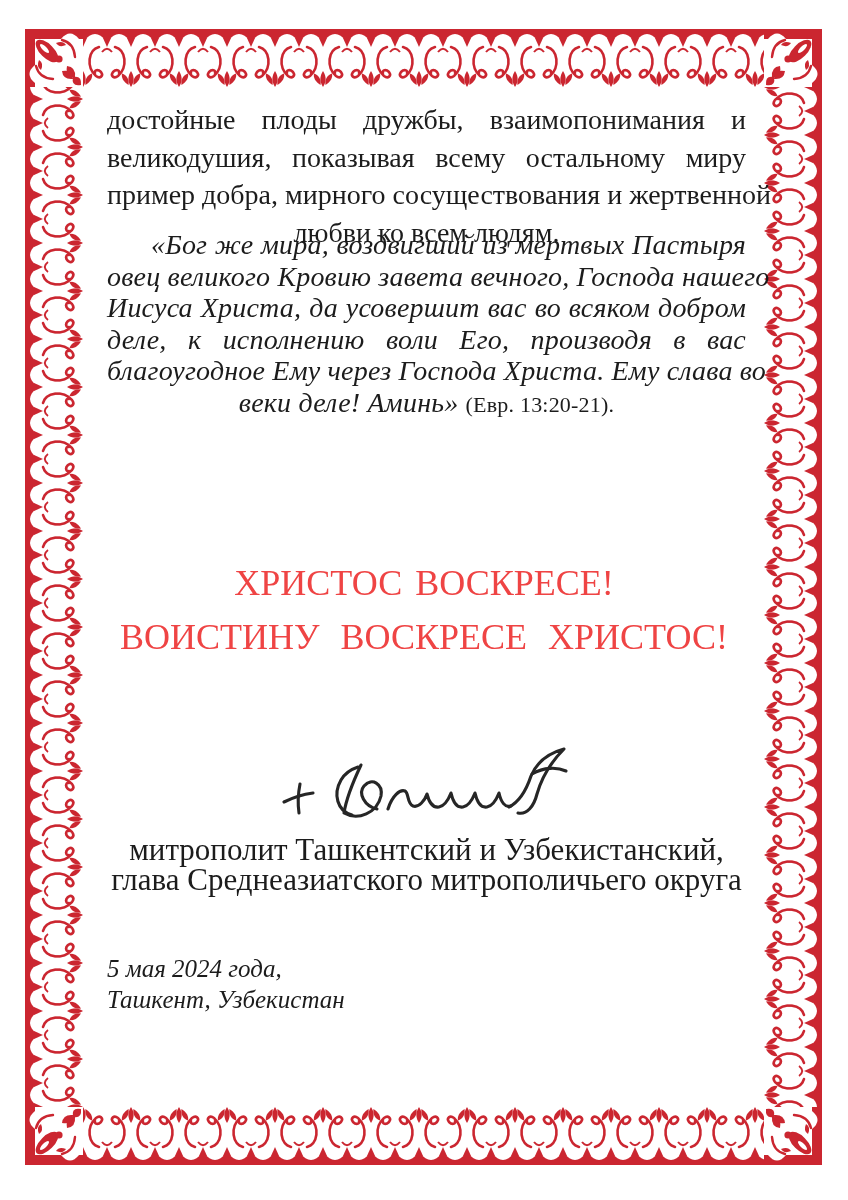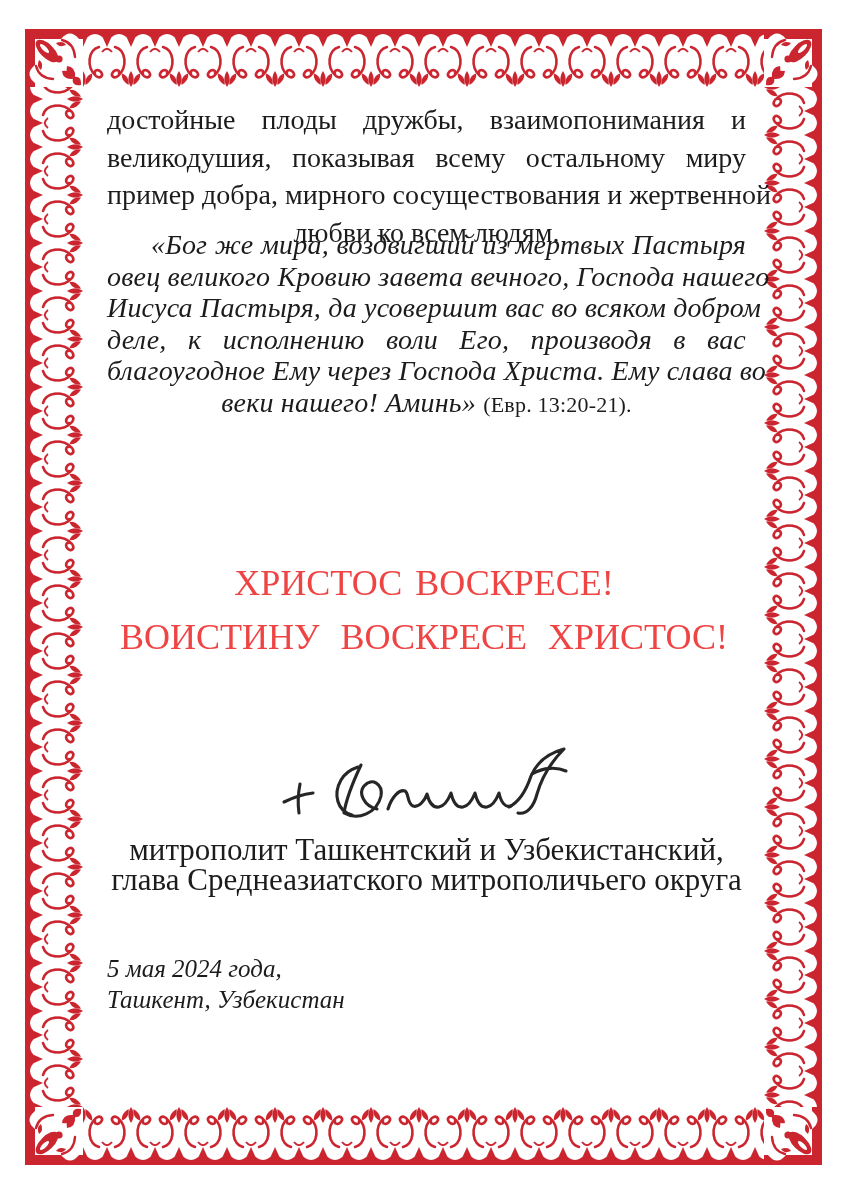--- a/index.html
+++ b/index.html
@@ -99,25 +99,25 @@
   <div class="body-text p1">
     <div class="jline">достойные плоды дружбы, взаимопонимания и</div>
     <div class="jline">великодушия, показывая всему остальному миру</div>
     <div class="jline">пример добра, мирного сосуществования и жертвенной</div>
     <div class="lastline">любви ко всем людям.</div>
   </div>
 
   <div class="body-text quote">
     <div class="jline indent">«Бог же мира, воздвигший из мертвых Пастыря</div>
     <div class="jline">овец великого Кровию завета вечного, Господа нашего</div>
-    <div class="jline">Иисуса Пастыря, да усовершит вас во всяком добром</div>
+    <div class="jline">Иисуса Христа, да усовершит вас во всяком добром</div>
     <div class="jline">деле, к исполнению воли Его, производя в вас</div>
     <div class="jline">благоугодное Ему через Господа Христа. Ему слава во</div>
     <div class="lastline">
-      <span>веки нашего! Аминь» </span><span class="ref">(Евр. 13:20-21).</span>
+      <span>веки деле! Аминь» </span><span class="ref">(Евр. 13:20-21).</span>
     </div>
   </div>
 
   <div class="headline l1">ХРИСТОС ВОСКРЕСЕ!</div>
   <div class="headline l2">ВОИСТИНУ ВОСКРЕСЕ ХРИСТОС!</div>
 
   <svg class="signature-svg" viewBox="0 0 345 95" xmlns="http://www.w3.org/2000/svg" role="img" fill="none" stroke="#262626" stroke-width="3.1" stroke-linecap="round" stroke-linejoin="round" aria-label="+ Викентий">
     <path d="M34,58 Q48,51 63,49"></path>
     <path d="M50,40 Q47,55 49,69"></path>
     <path d="M102,71 C87,67 83,50 91,36 C95,29 102,25 108,23"></path>

